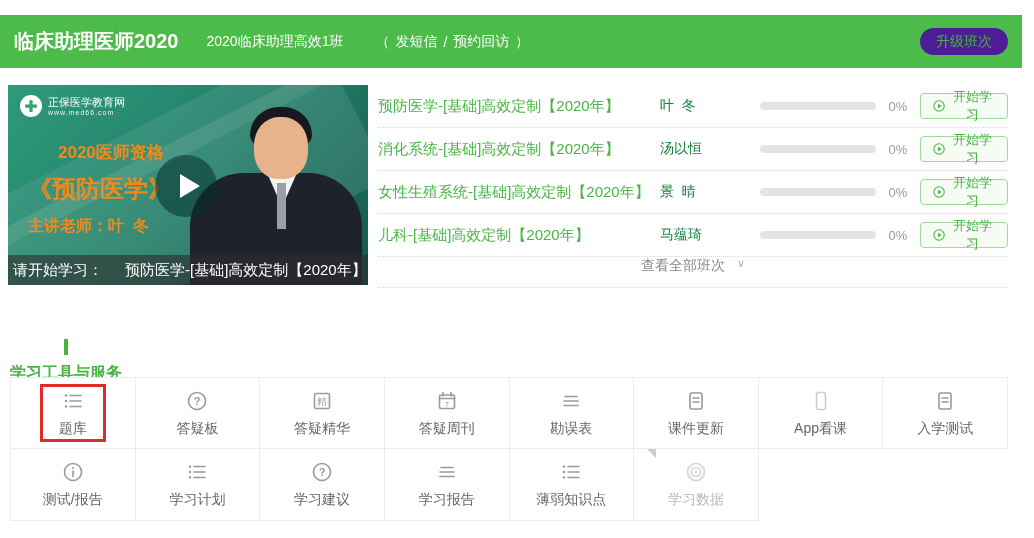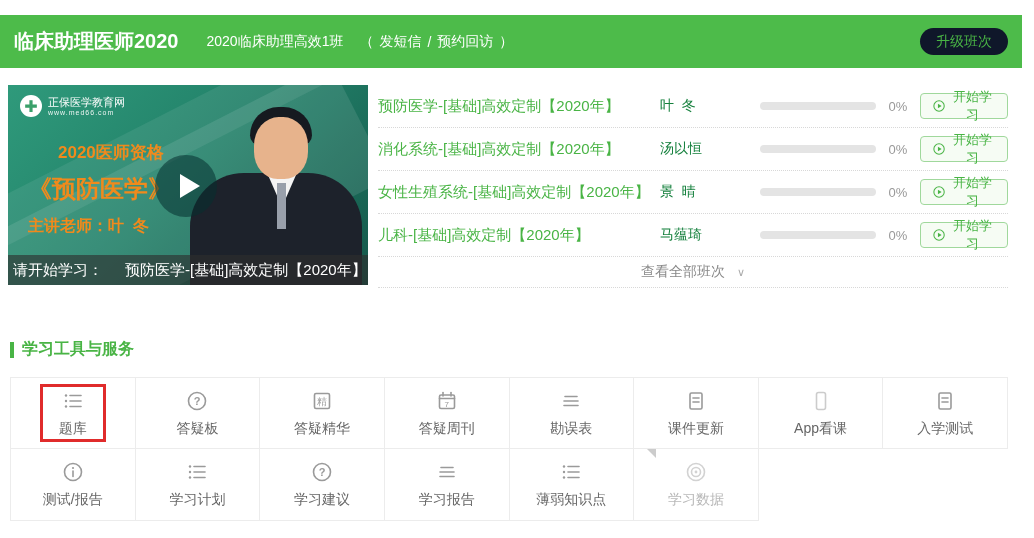--- a/index.html
+++ b/index.html
@@ -7,26 +7,26 @@
   body {
     width:1034px; height:538px; position:relative; overflow:hidden;
     background:#fff; font-family:"Liberation Sans","DejaVu Sans",sans-serif;
   }
   
   .header {
     position:absolute; top:15px; left:0; width:1022px; height:53px;
     background:#4dbb4a; color:#fff; display:flex; align-items:center; padding:0 14px;
   }
   .h-title { font-size:20px; font-weight:bold; margin-right:28px; white-space:nowrap; }
-  .h-class { font-size:14px; margin-right:16px; white-space:nowrap; }
+  .h-class { font-size:14px; margin-right:32px; white-space:nowrap; }
   .h-advisor { font-size:14px; display:flex; align-items:center; gap:6px; white-space:nowrap; }
   .h-advisor .lnk { cursor:pointer; }
   .upgrade-btn {
     margin-left:auto; width:88px; height:27px; border:none; border-radius:14px;
-    background:#0f172a; color:#49b445; font-size:14px; cursor:pointer;
+    background:#4c1d95; color:#49b445; font-size:14px; cursor:pointer;
     font-family:inherit; line-height:27px; padding:0;
   }
   
   .video {
     position:absolute; top:85px; left:8px; width:360px; height:200px; overflow:hidden;
     background:linear-gradient(135deg,#2f9a7b 0%,#23826a 45%,#14574a 100%); cursor:pointer;
   }
   .band1 { position:absolute; width:520px; height:130px; background:rgba(255,255,255,0.10);
     transform:rotate(-27deg); left:-140px; top:88px; }
   .band2 { position:absolute; width:520px; height:46px; background:rgba(255,255,255,0.08);
@@ -60,25 +60,25 @@
   .courses { position:absolute; top:85px; left:378px; width:630px; }
   .crow { height:43px; display:flex; align-items:center; border-bottom:1px dotted #d8d8d8; }
   .ctitle { flex:1; font-size:15px; color:#49b445; cursor:pointer; white-space:nowrap; overflow:hidden; }
   .cteacher { width:100px; font-size:14px; color:#15803d; white-space:pre; }
   .cprog { width:116px; }
   .track { height:8px; border-radius:4px; background:#e4e4e4; }
   .cpct { width:44px; text-align:center; font-size:13px; color:#999; }
   .cbtn { width:88px; height:26px; border:1px solid #a0d89c; background:#f6fcf4; color:#49b445;
     border-radius:4px; font-size:13px; display:flex; align-items:center; justify-content:center;
     gap:5px; cursor:pointer; font-family:inherit; padding:12px; }
-  .viewall { height:31px; display:flex; align-items:center; justify-content:center; gap:12px;
+  .viewall { height:31px; display:flex; align-items:flex-start; justify-content:center; gap:12px;
     border-bottom:1px dotted #d8d8d8; color:#888; font-size:14px; cursor:pointer; }
   .chev { color:#aaa; font-size:11px; }
   
-  .sectitle { position:absolute; top:339px; left:10px; display:flex; align-items:center; gap:8px; }
+  .sectitle { position:absolute; top:339px; left:10px; display:flex; align-items:center; gap:8px;flex-direction:column; }
   .sbar { width:4px; height:16px; background:#49b445; }
   .stext { color:#49b445; font-size:16px; font-weight:bold; }
   
   .grid { position:absolute; top:377px; left:10px; width:998px; border-left:1px solid #ececec; }
   .grow { display:flex; }
   .cell { width:12.5%; height:72px; border-right:1px solid #ececec; border-bottom:1px solid #ececec;
     display:flex; flex-direction:column; align-items:center; justify-content:center; gap:7px;
     position:relative; cursor:pointer; background:#fff; }
   .grow1 .cell { border-top:1px solid #ececec; }
   .cell.empty { border:none; cursor:default; }

